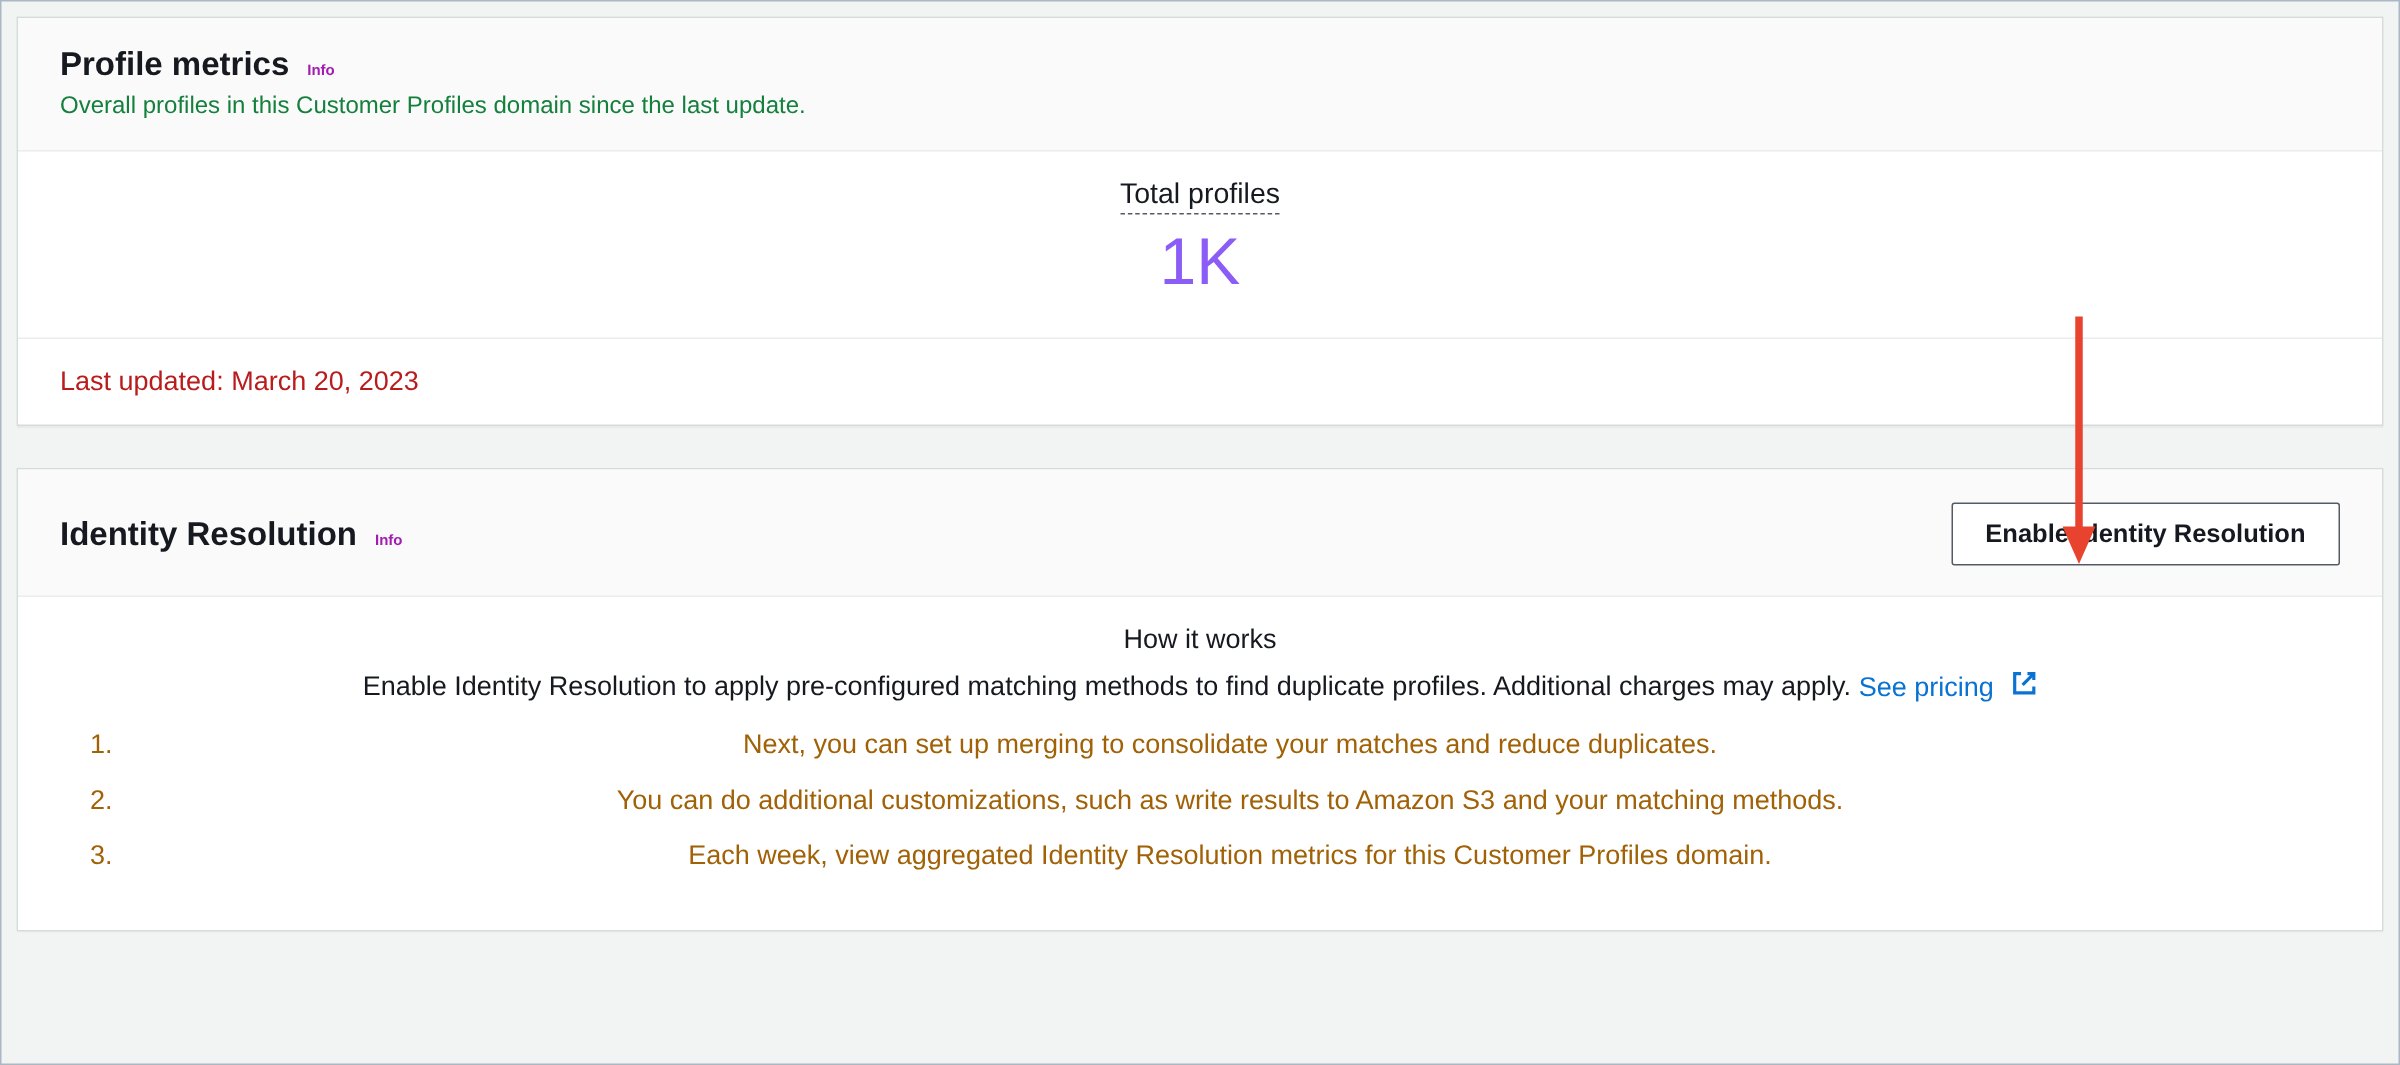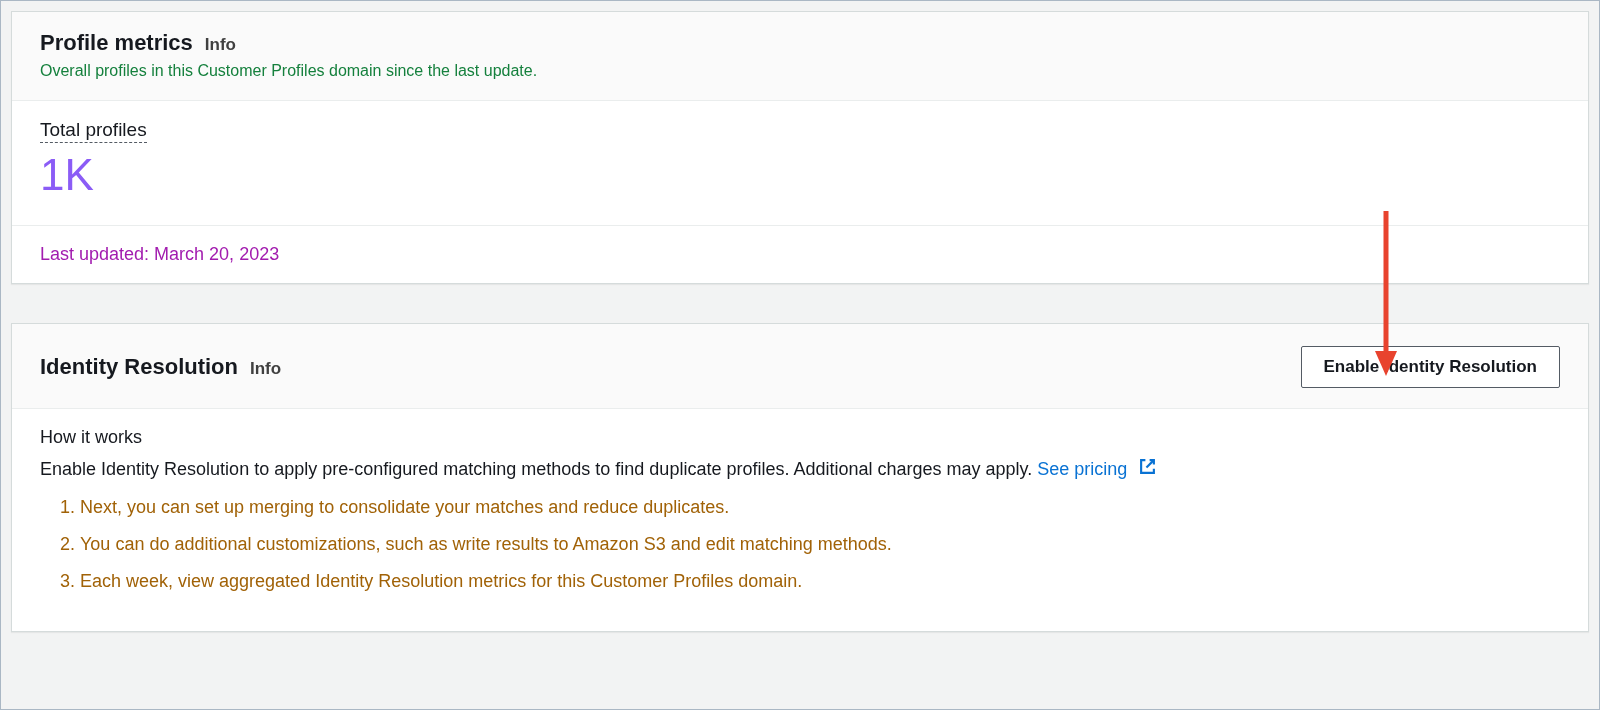--- a/index.html
+++ b/index.html
@@ -14,21 +14,21 @@
       width: 1600px;
       height: 710px;
       padding: 10px;
       border: 1px solid #aab7c4;
       position: relative;
     }
     .panel {
       background-color: #fff;
       border: 1px solid #d5dbdb;
       box-shadow: 0 1px 1px rgba(0,0,0,0.05);
-      margin-bottom: 39px;
+      margin-bottom: 28px;
     }
     .panel-header {
       background-color: #fafafa;
       border-bottom: 1px solid #eaeded;
       padding: 18px 28px 20px 28px;
       display: flex;
       align-items: center;
       justify-content: space-between;
     }
     .panel-header-left {
@@ -40,52 +40,53 @@
       display: flex;
       align-items: baseline;
       gap: 12px;
     }
     .panel-title {
       font-size: 22px;
       font-weight: 700;
       color: #16191f;
     }
     .info-link {
-      color: #404040;
-      font-size: 17px;
+      color: #a21caf;
+      font-size: 10px;
       font-weight: 700;
       cursor: pointer;
       text-decoration: none;
     }
     .panel-subtitle {
       font-size: 16px;
       color: #15803d;
     }
     .panel-body {
       padding: 18px 28px 26px 28px;
+      text-align: center;
     }
     .metric-label {
       font-size: 19px;
       color: #16191f;
       border-bottom: 1px dashed #545b64;
       display: inline-block;
       padding-bottom: 1px;
     }
     .metric-value {
       font-size: 44px;
       font-weight: 400;
       color: #8b5cf6;
       line-height: 1.1;
       margin-top: 8px;
     }
     .panel-footer {
       border-top: 1px solid #eaeded;
       padding: 18px 28px;
       font-size: 18px;
-      color: #a21caf;
+      color: #b91c1c;
     }
     .btn {
       background-color: #fff;
       border: 1px solid #545b64;
       border-radius: 2px;
       padding: 10px 22px;
       font-size: 17px;
       font-weight: 700;
       color: #16191f;
       cursor: pointer;
@@ -174,21 +175,21 @@
           <svg width="17" height="17" viewBox="0 0 16 16" fill="none" stroke="#0972d3" stroke-width="2">
             <path d="M6 2H2v12h12v-4"></path>
             <path d="M10 2h4v4"></path>
             <path d="M14 2L7 9"></path>
           </svg>
         </span>
       </span>
     </div>
     <ol class="steps">
       <li>Next, you can set up merging to consolidate your matches and reduce duplicates.</li>
-      <li>You can do additional customizations, such as write results to Amazon S3 and edit matching methods.</li>
+      <li>You can do additional customizations, such as write results to Amazon S3 and your matching methods.</li>
       <li>Each week, view aggregated Identity Resolution metrics for this Customer Profiles domain.</li>
     </ol>
   </div>
 </div>
 
 <div class="arrow-annotation">
   <svg width="30" height="165" viewBox="0 0 30 165">
     <line x1="15" y1="0" x2="15" y2="145" stroke="#e8432e" stroke-width="5" stroke-linecap="round"></line>
     <polygon points="15,165 4,140 26,140" fill="#e8432e"></polygon>
   </svg>

